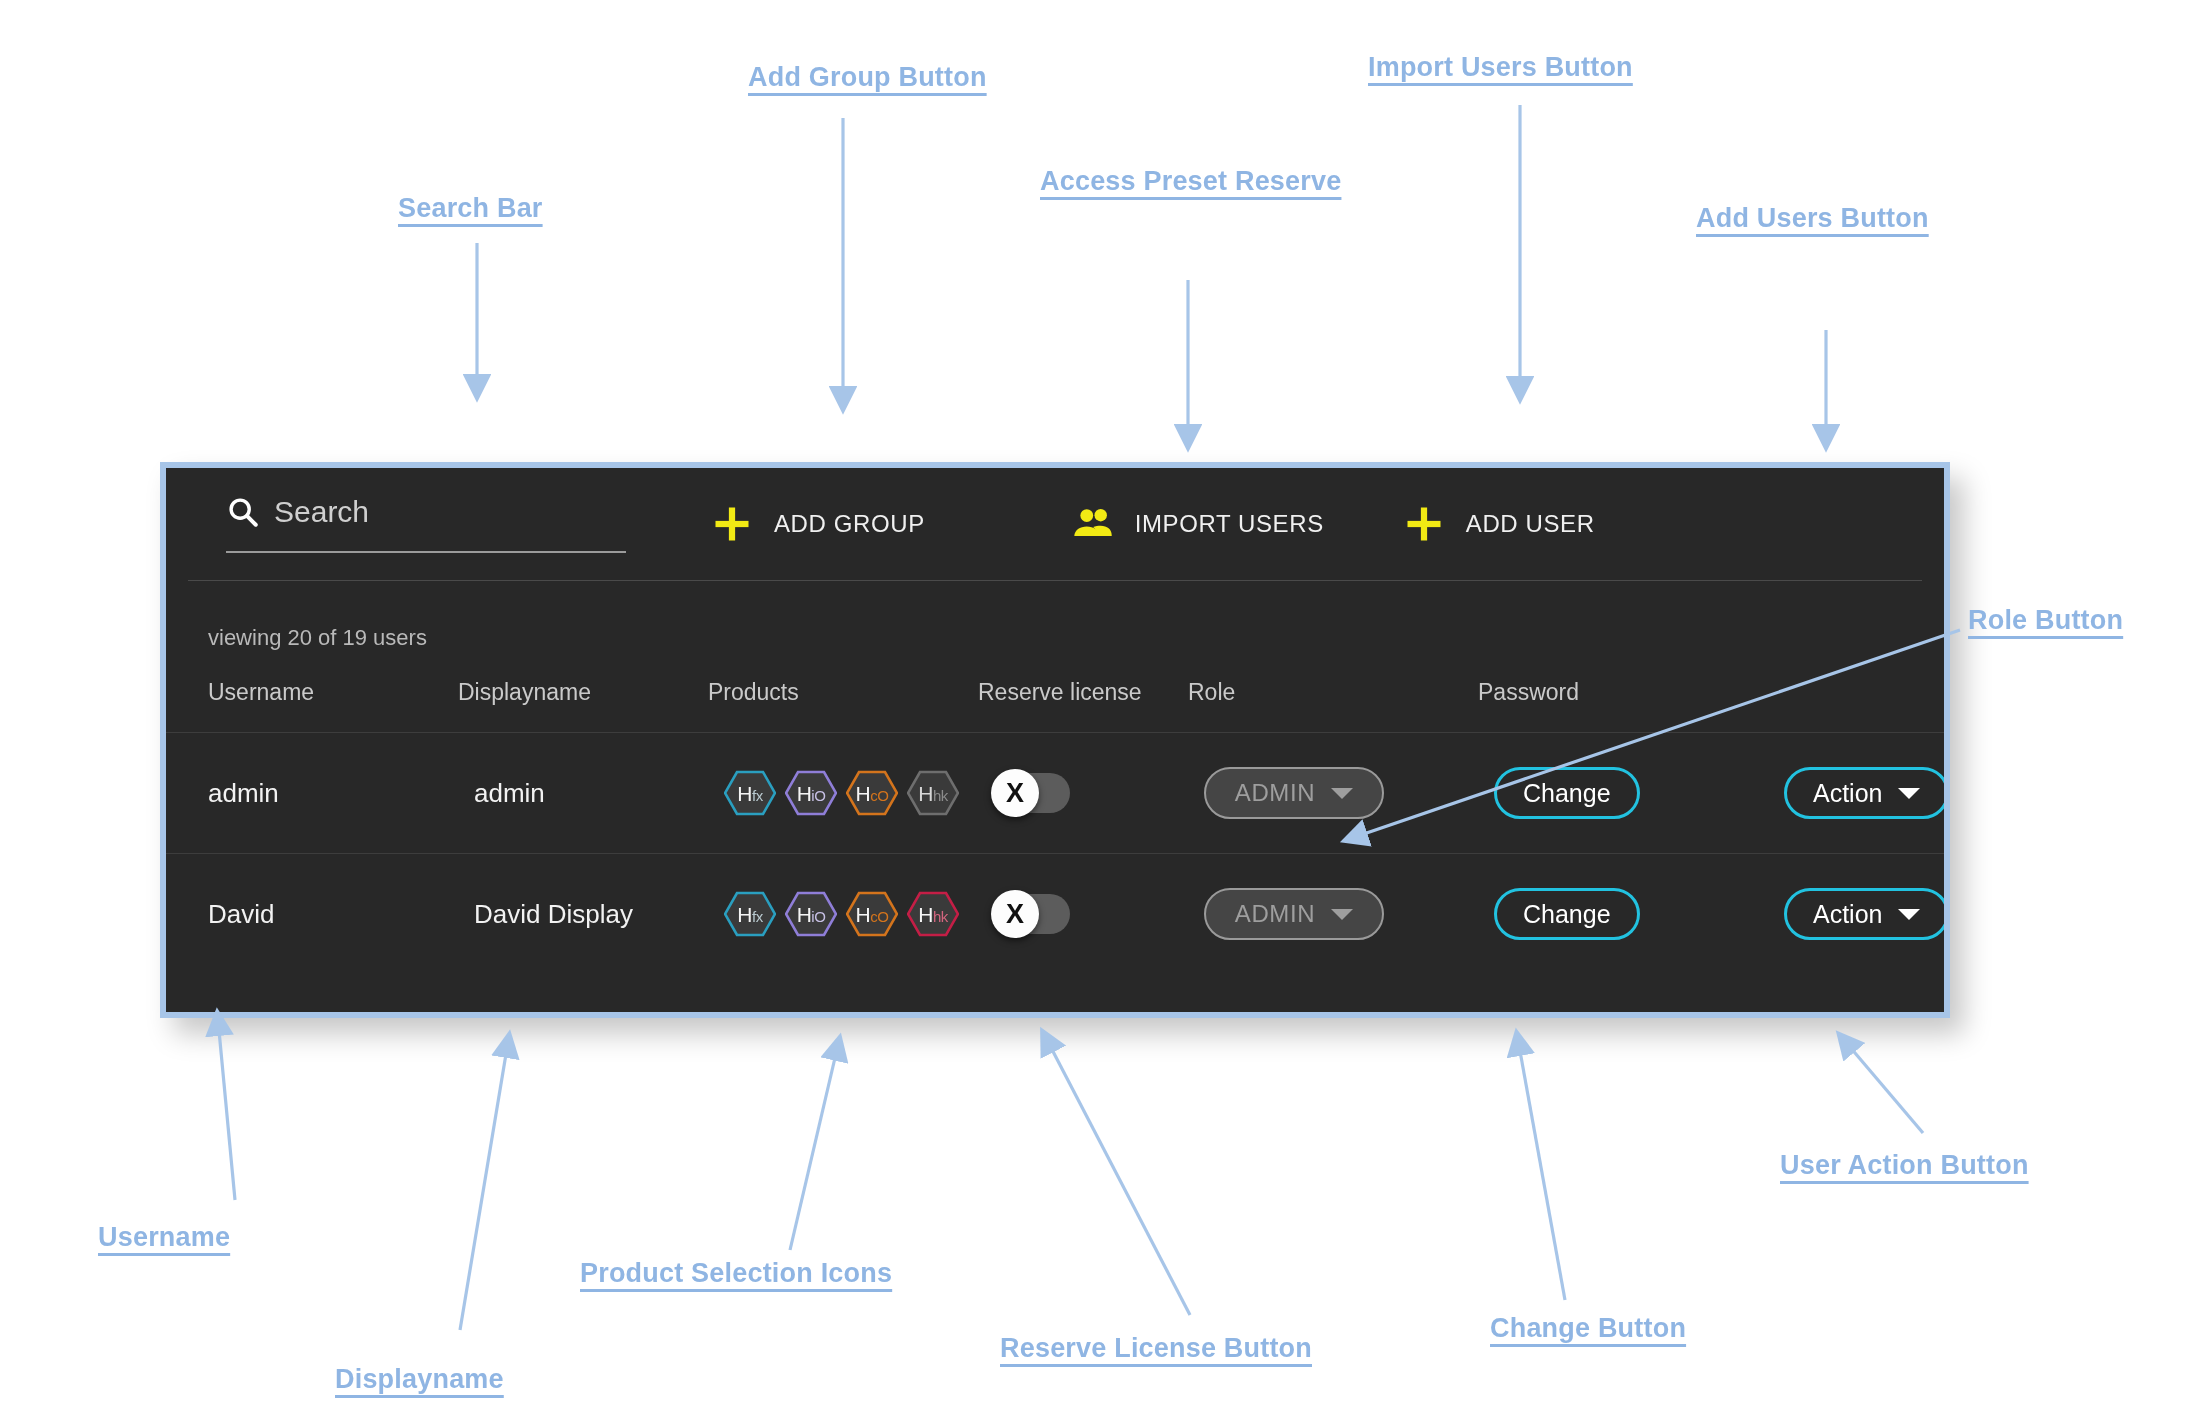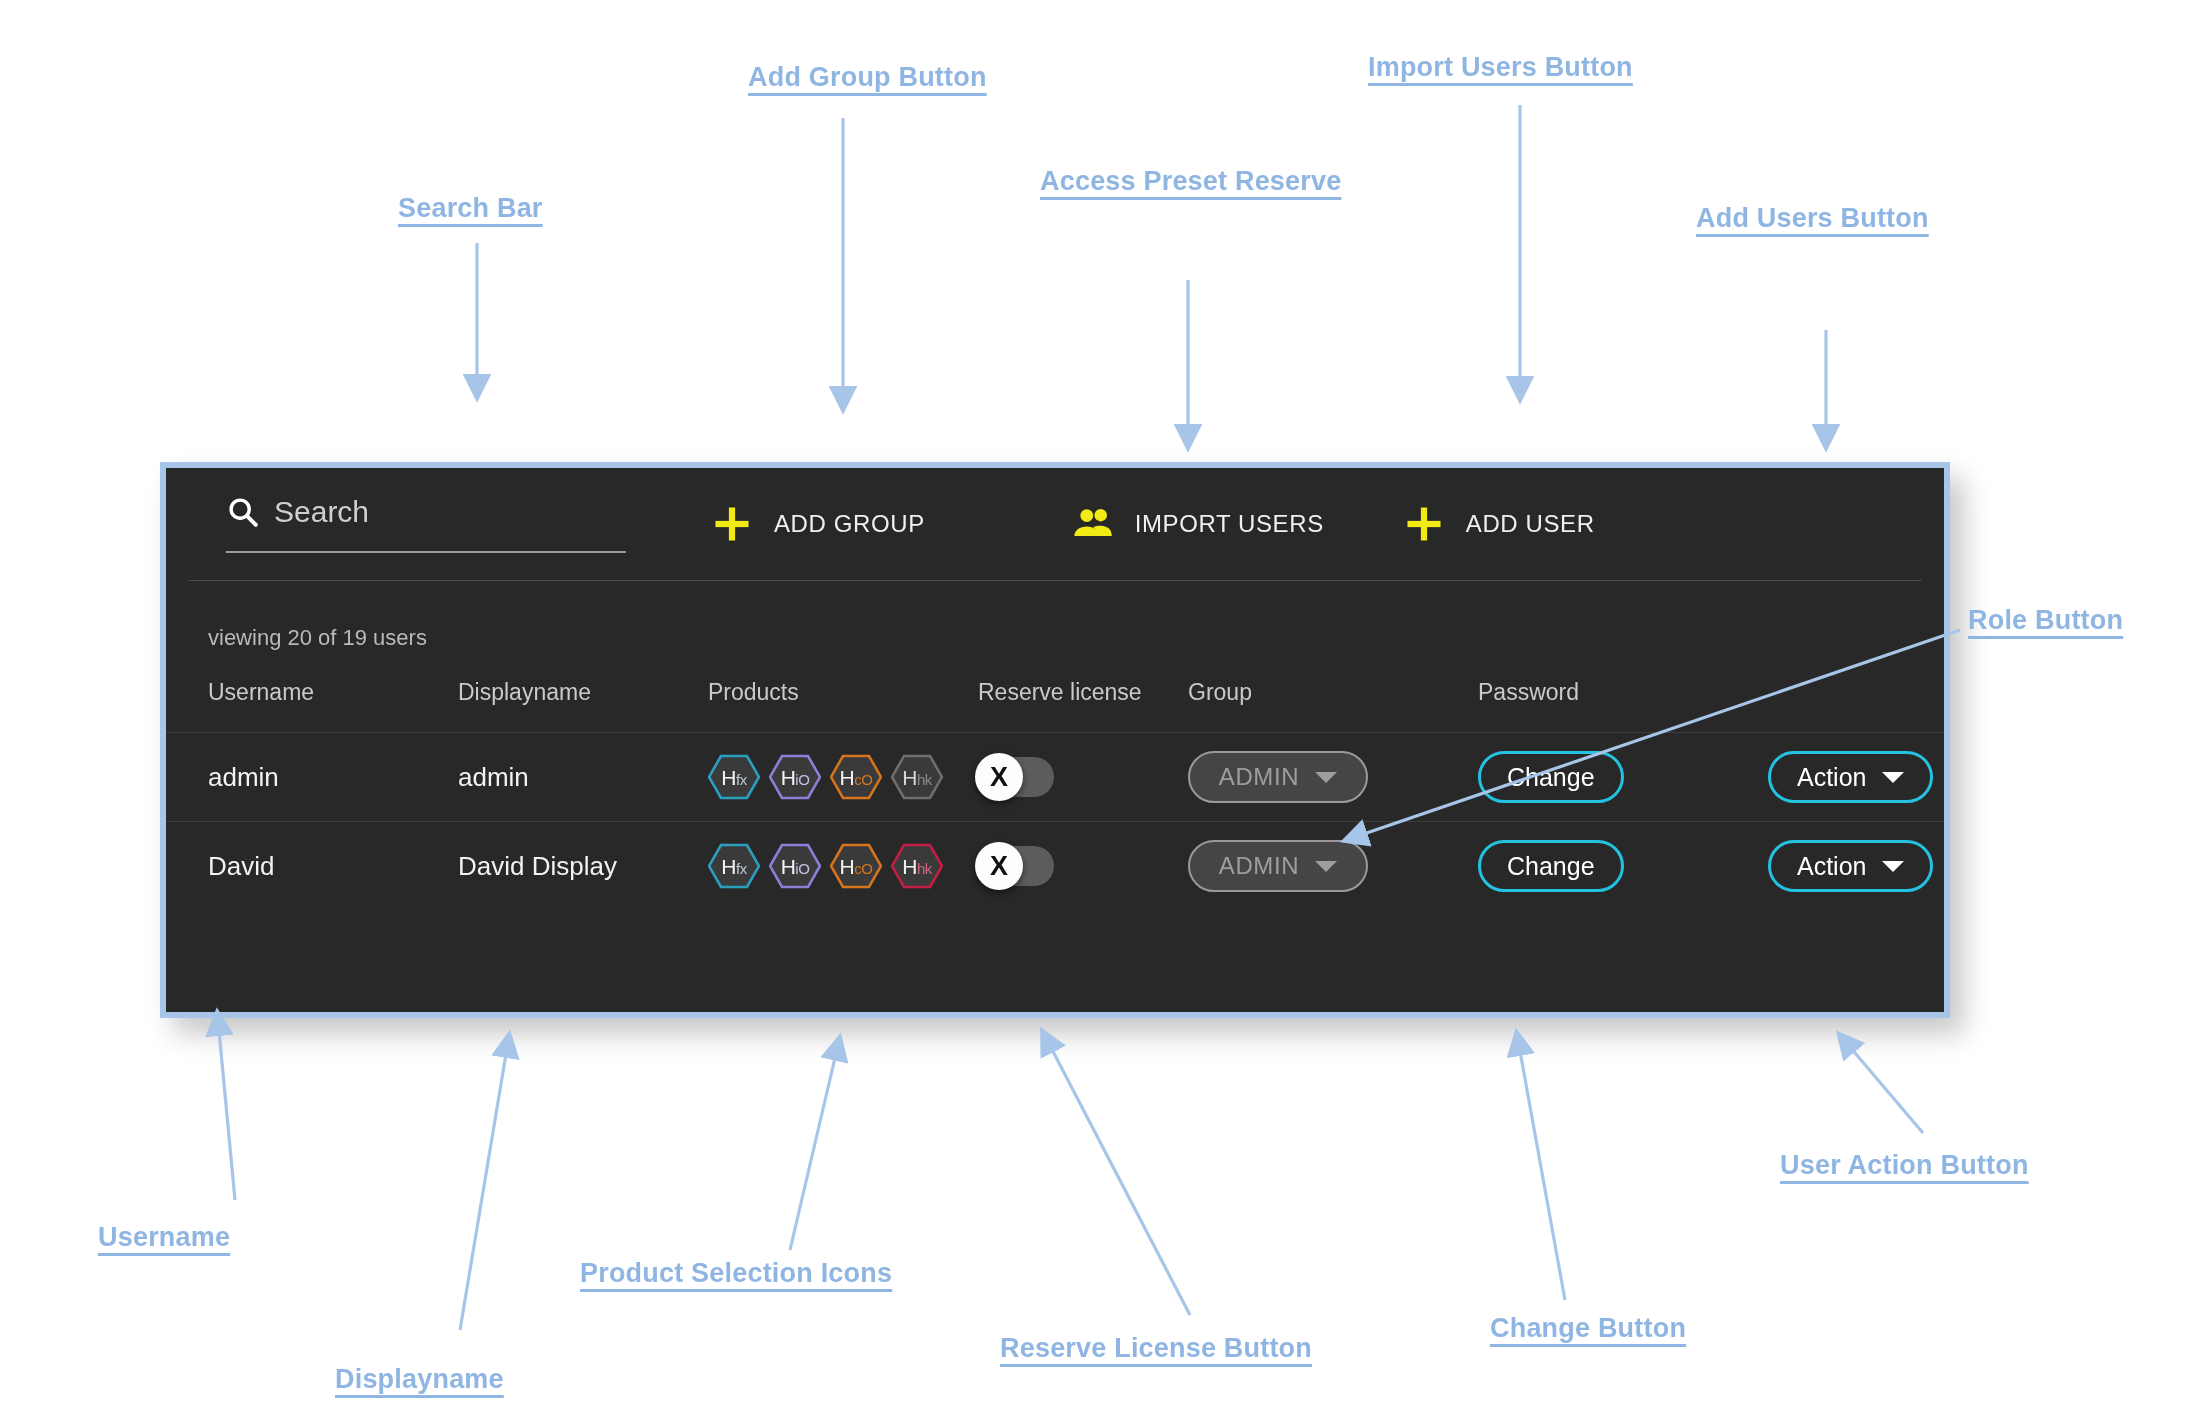--- a/index.html
+++ b/index.html
@@ -85,21 +85,21 @@
     padding:44px 0 0 42px;
   }
 
   
   table{width:100%;border-collapse:collapse;margin-top:28px;table-layout:fixed;}
   th{
     text-align:left;font-weight:normal;
     color:#cacaca;font-size:23px;
     padding:0 0 26px 0;
   }
-  td{padding:0;height:88px;vertical-align:middle;color:#f2f2f2;font-size:26px;}
+  td{padding:16px;height:88px;vertical-align:middle;color:#f2f2f2;font-size:26px;}
   tbody tr{border-top:1px solid #3d3d3d;}
   .c-user{width:250px;padding-left:42px !important;}
   .c-disp{width:250px;}
   .c-prod{width:270px;}
   .c-res{width:210px;}
   .c-role{width:290px;}
   .c-pass{width:290px;}
   .c-act{width:auto;}
 
   
@@ -255,21 +255,21 @@
 
   <div class="viewing">viewing 20 of 19 users</div>
 
   <table>
     <thead>
       <tr>
         <th class="c-user">Username</th>
         <th class="c-disp">Displayname</th>
         <th class="c-prod">Products</th>
         <th class="c-res">Reserve license</th>
-        <th class="c-role">Group</th>
+        <th class="c-role">Role</th>
         <th class="c-pass">Password</th>
         <th class="c-act"></th>
       </tr>
     </thead>
     <tbody>
 
       <tr>
         <td class="c-user">admin</td>
         <td class="c-disp">admin</td>
         <td class="c-prod">

